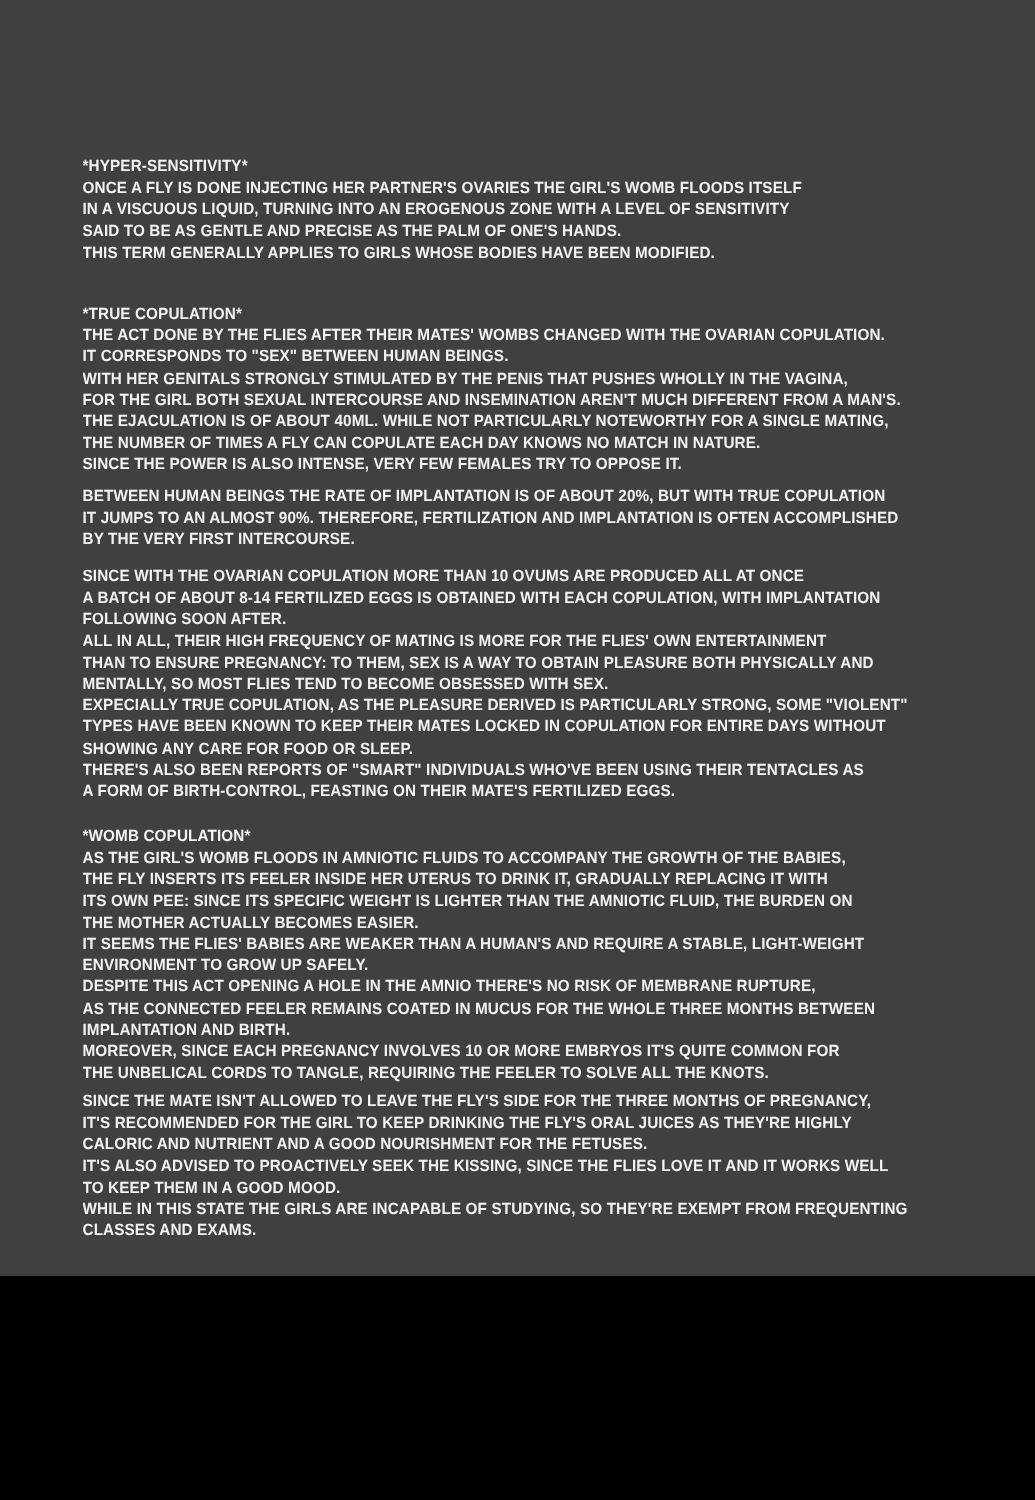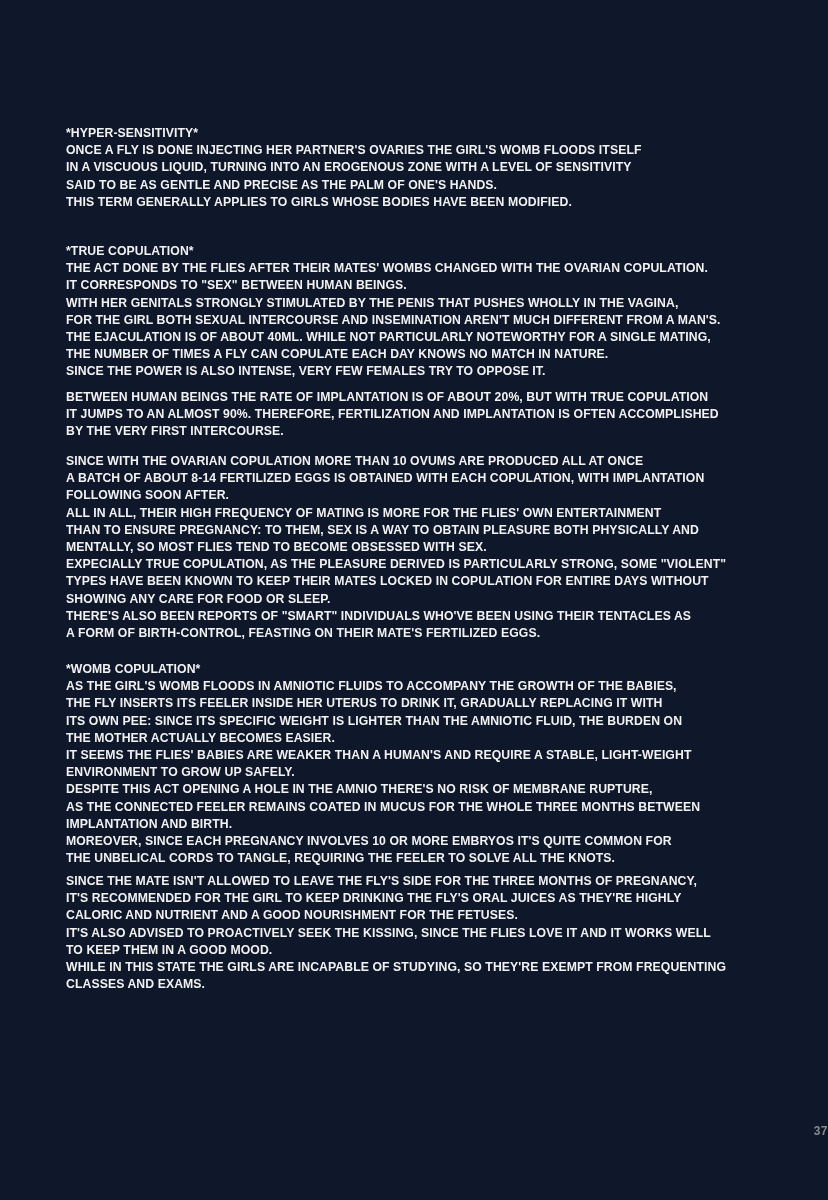--- a/index.html
+++ b/index.html
@@ -3,22 +3,22 @@
 <meta charset="utf-8">
 <style>
   html, body {
     margin: 0;
     padding: 0;
     background: #000000;
   }
   .page {
     position: relative;
     width: 828px;
-    height: 1200px;
-    background: #0f172a;
+    height: 1021px;
+    background: #404040;
     overflow: hidden;
     font-family: "Liberation Sans", "DejaVu Sans", sans-serif;
   }
   .text-col {
     position: absolute;
     left: 66px;
     top: 0;
     width: 790px;
     transform: scaleX(0.94);
     transform-origin: 0 0;

